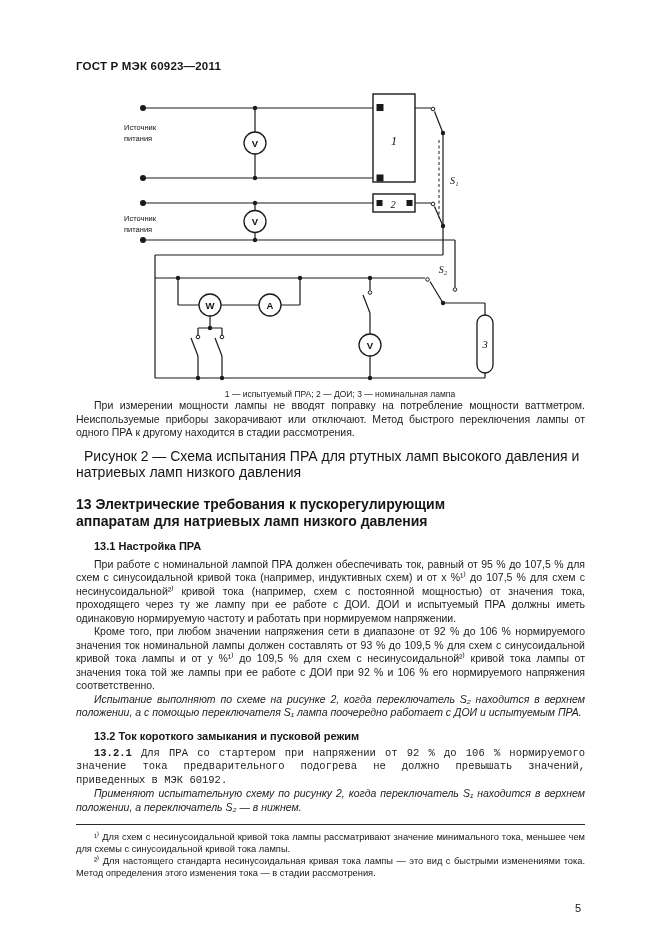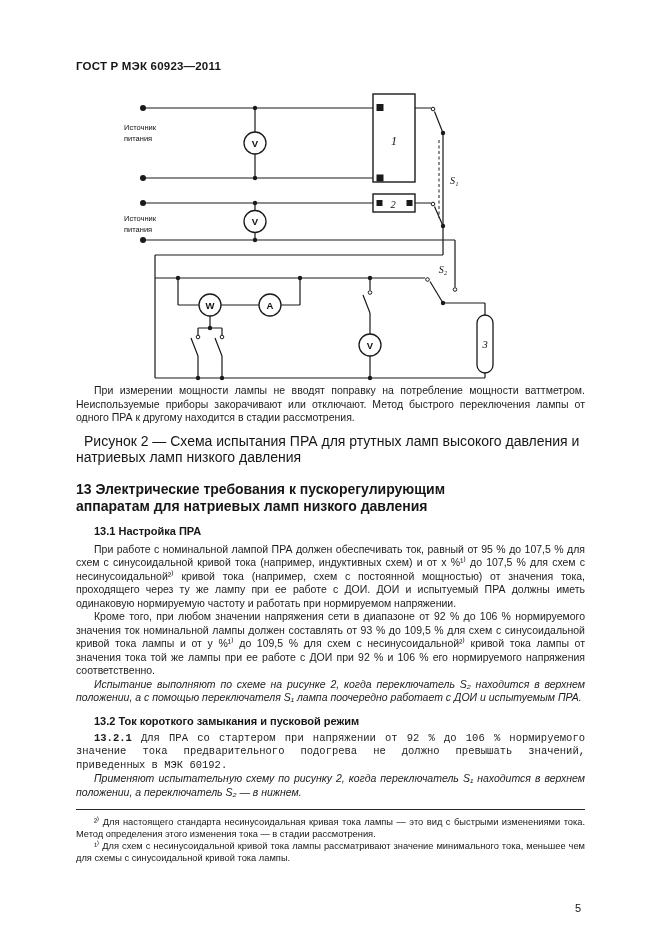--- a/index.html
+++ b/index.html
@@ -144,20 +144,21 @@
 
         <g>
           <rect class="block" x="367" y="232" width="16" height="58" rx="8" ry="8" style="stroke-width:1.3"></rect>
           <text class="block-digit" x="375" y="265" style="font-size:10.5px">3</text>
         </g>
 
         <text class="sw-label" x="340" y="101">S₁</text>
         <text class="sw-label" x="333" y="190" text-anchor="middle">S₂</text>
       </svg>
 
+      <div class="legend">1 — испытуемый ПРА; 2 — ДОИ; 3 — номинальная лампа</div>
     </div>
 
     <p class="body measure-note">При измерении мощности лампы не вводят поправку на потребление мощности ваттметром. Неиспользуемые приборы закорачивают или отключают. Метод быстрого переключения лампы от одного ПРА к другому находится в стадии рассмотрения.</p>
 
     <p class="fig-caption">Рисунок 2 — Схема испытания ПРА для ртутных ламп высокого давления и натриевых ламп низкого давления</p>
 
     <h2 class="sec-heading">13 Электрические требования к пускорегулирующим аппаратам для натриевых ламп низкого давления</h2>
 
     <h3 class="sub-heading">13.1 Настройка ПРА</h3>
 
@@ -165,20 +166,20 @@
     <p class="body">Кроме того, при любом значении напряжения сети в диапазоне от 92 % до 106 % нормируемого значения ток номинальной лампы должен составлять от 93 % до 109,5 % для схем с синусоидальной кривой тока лампы и от у %¹⁾ до 109,5 % для схем с несинусоидальной²⁾ кривой тока лампы от значения тока той же лампы при ее работе с ДОИ при 92 % и 106 % его нормируемого напряжения соответственно.</p>
     <p class="body italicp">Испытание выполняют по схеме на рисунке 2, когда переключатель S₂ находится в верхнем положении, а с помощью переключателя S₁ лампа поочередно работает с ДОИ и испытуемым ПРА.</p>
 
     <h3 class="sub-heading">13.2 Ток короткого замыкания и пусковой режим</h3>
 
     <p class="body mt4"><span class="clause-num">13.2.1</span> <span>Для ПРА со стартером при напряжении от 92 % до 106 % нормируемого значение тока предварительного подогрева не должно превышать значений, приведенных в МЭК 60192.</span></p>
 
     <p class="body italicp">Применяют испытательную схему по рисунку 2, когда переключатель S₁ находится в верхнем положении, а переключатель S₂ — в нижнем.</p>
 
     <div class="footnote-block">
+      <p class="footnote">¹⁾ Для схем с несинусоидальной кривой тока лампы рассматривают значение минимального тока, меньшее чем для схемы с синусоидальной кривой тока лампы.</p>
       <p class="footnote">²⁾ Для настоящего стандарта несинусоидальная кривая тока лампы — это вид с быстрыми изменениями тока. Метод определения этого изменения тока — в стадии рассмотрения.</p>
-      <p class="footnote">¹⁾ Для схем с несинусоидальной кривой тока лампы рассматривают значение минимального тока, меньшее чем для схемы с синусоидальной кривой тока лампы.</p>
     </div>
 
   </div>
 
   <div class="page-number">5</div>
 </div>
 
 </body></html>

